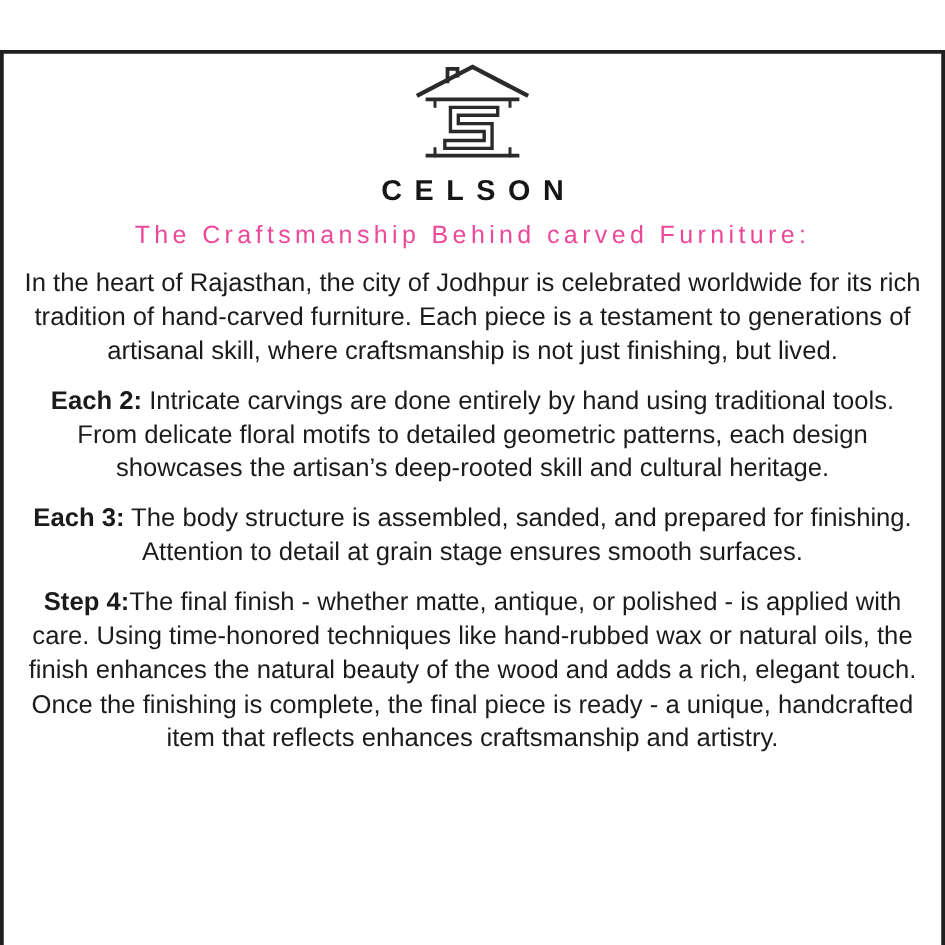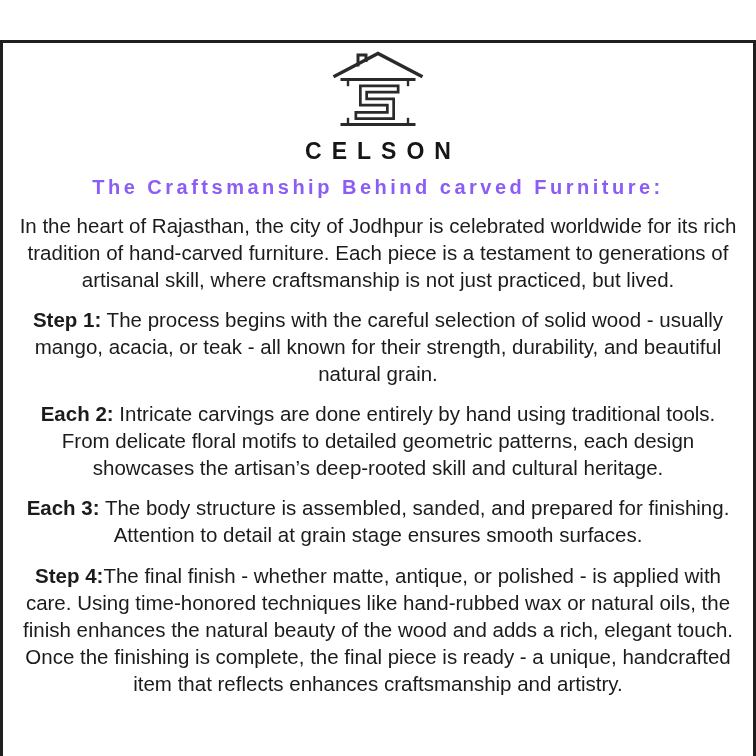--- a/index.html
+++ b/index.html
@@ -25,24 +25,24 @@
   .brand {
     font-size: 23px;
     font-weight: 700;
     letter-spacing: 10px;
     text-indent: 10px;
     margin-top: 4px;
     color: #161616;
   }
   .title {
     font-size: 20px;
-    font-weight: 700;
+    font-weight: 400;
     letter-spacing: 3.5px;
     margin-top: 11px;
-    color: #8b5cf6;
+    color: #ec4899;
   }
   .para {
     font-size: 20.5px;
     line-height: 1.32;
     margin: 13px auto 0;
     max-width: 726px;
     color: #1b1b1b;
   }
   .para .step { font-weight: 700; }
   .para.closing { margin-top: 0; }
@@ -71,23 +71,22 @@
         <path d="M20 71 L20 76.5" stroke-width="2.4"></path>
         <path d="M80 71 L80 76.5" stroke-width="2.4"></path>
       </svg>
     </span>
   </div>
 
   <div class="brand">CELSON</div>
 
   <h1 class="title">The Craftsmanship Behind carved Furniture:</h1>
 
-  <p class="para"><span>In the heart of Rajasthan, the city of Jodhpur is celebrated worldwide for its rich tradition of hand-carved furniture. Each piece is a testament to generations of artisanal skill, where craftsmanship is not just practiced, but lived.</span></p>
+  <p class="para"><span>In the heart of Rajasthan, the city of Jodhpur is celebrated worldwide for its rich tradition of hand-carved furniture. Each piece is a testament to generations of artisanal skill, where craftsmanship is not just finishing, but lived.</span></p>
 
-  <p class="para"><b class="step">Step 1:</b><span> The process begins with the careful selection of solid wood - usually mango, acacia, or teak - all known for their strength, durability, and beautiful natural grain.</span></p>
 
   <p class="para"><b class="step">Each 2:</b><span> Intricate carvings are done entirely by hand using traditional tools. From delicate floral motifs to detailed geometric patterns, each design showcases the artisan’s deep-rooted skill and cultural heritage.</span></p>
 
   <p class="para"><b class="step">Each 3:</b><span> The body structure is assembled, sanded, and prepared for finishing. Attention to detail at grain stage ensures smooth surfaces.</span></p>
 
   <p class="para"><b class="step">Step 4:</b><span>The final finish - whether matte, antique, or polished - is applied with care. Using time-honored techniques like hand-rubbed wax or natural oils, the finish enhances the natural beauty of the wood and adds a rich, elegant touch.</span></p>
 
   <p class="para closing"><span>Once the finishing is complete, the final piece is ready - a unique, handcrafted item that reflects enhances craftsmanship and artistry.</span></p>
 
 </div>

